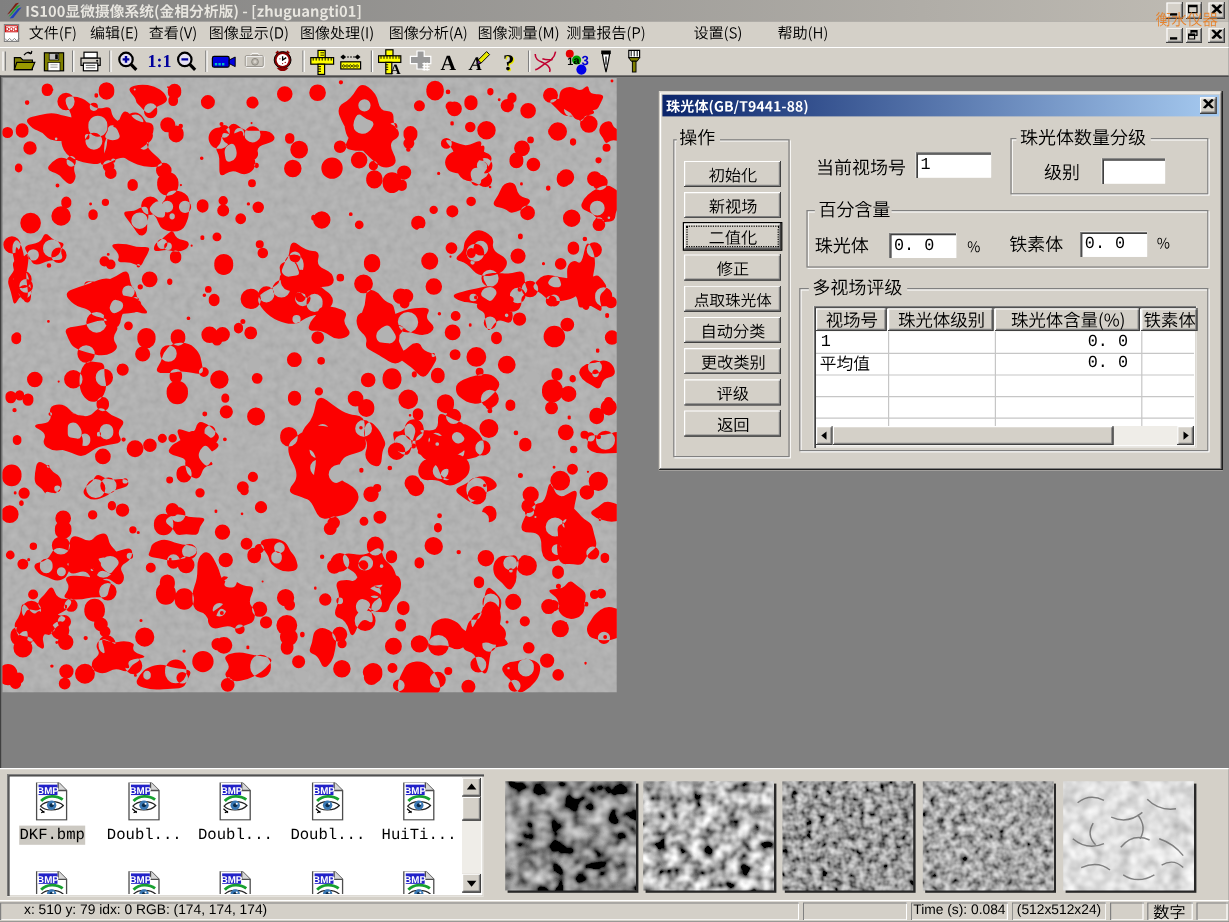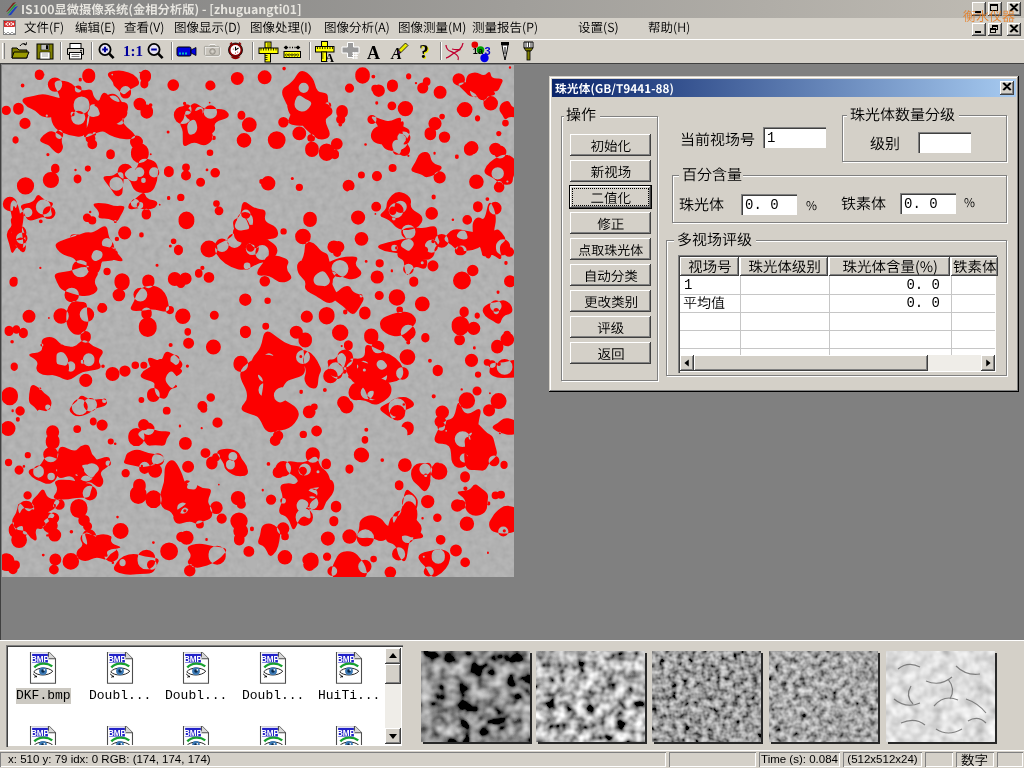--- a/index.html
+++ b/index.html
@@ -190,21 +190,21 @@
 <path d="M20 0.5 V7 H26.5" fill="#d8d8d8" stroke="#4d4d4d"></path>
 <rect x="5" y="2.5" width="14.5" height="8" fill="#2222c8"></rect>
 <text x="12.2" y="9.6" font-family="Liberation Sans" font-size="7.5" font-weight="bold" fill="#fff" text-anchor="middle">BMP</text>
 <path d="M7 15 C11 10.5 19 10.5 23.5 14" stroke="#18a030" stroke-width="2.2" fill="none"></path>
 <path d="M6.5 19 C10 14.5 20 14.5 24 18.5 C20 23 10 23 6.5 19 Z" fill="#fff" stroke="#222" stroke-width="0.9"></path>
 <circle cx="15" cy="18.3" r="3.6" fill="#3a78b4"></circle>
 <circle cx="15" cy="18.3" r="1.6" fill="#0a2a4a"></circle>
 <circle cx="16.2" cy="17.2" r="0.8" fill="#fff"></circle>
 <path d="M6 21 l3.5 3 M7 24 l2.5 -1" stroke="#000" stroke-width="0.9" fill="none"></path>
 </svg>
-<div style="position:absolute;left:16px;top:688px;width:55px;height:16px;background:#ccc9c2;font:13px 'Liberation Mono',monospace;color:#000;text-align:left;white-space:nowrap;line-height:15px;">DKF.bmp</div>
+<div style="position:absolute;left:16px;top:688px;width:55px;height:16px;background:#ccc9c2;font:13px 'Liberation Mono',monospace;color:#000;text-align:center;white-space:nowrap;line-height:15px;">DKF.bmp</div>
 <svg style="position:absolute;left:105px;top:652px" width="30" height="32" viewBox="1.2 0.8 27.6 29.4">
 <path d="M3.5 0.5 H20 L26.5 7 V29.5 H3.5 Z" fill="#fff" stroke="#4d4d4d"></path>
 <path d="M20 0.5 V7 H26.5" fill="#d8d8d8" stroke="#4d4d4d"></path>
 <rect x="5" y="2.5" width="14.5" height="8" fill="#2222c8"></rect>
 <text x="12.2" y="9.6" font-family="Liberation Sans" font-size="7.5" font-weight="bold" fill="#fff" text-anchor="middle">BMP</text>
 <path d="M7 15 C11 10.5 19 10.5 23.5 14" stroke="#18a030" stroke-width="2.2" fill="none"></path>
 <path d="M6.5 19 C10 14.5 20 14.5 24 18.5 C20 23 10 23 6.5 19 Z" fill="#fff" stroke="#222" stroke-width="0.9"></path>
 <circle cx="15" cy="18.3" r="3.6" fill="#3a78b4"></circle>
 <circle cx="15" cy="18.3" r="1.6" fill="#0a2a4a"></circle>
 <circle cx="16.2" cy="17.2" r="0.8" fill="#fff"></circle>
@@ -393,21 +393,21 @@
     </defs>
     <rect width="109" height="91" filter="url(#tn4)"></rect>
     <g stroke="#686868" fill="none" stroke-width="1.2" opacity="0.8">
       <path d="M12 18 q10 -8 22 -2 M40 30 q14 6 26 -4 M70 15 q10 10 24 8"></path>
       <path d="M8 48 q12 10 26 4 M48 55 q10 -12 24 -6 M80 48 q12 4 20 14"></path>
       <path d="M15 72 q14 -6 24 2 M50 78 q12 8 26 0 M82 70 q10 -6 18 2"></path>
       <path d="M25 35 q-6 10 2 18 M62 28 q8 10 2 20"></path>
     </g>
   </svg>
 <div style="position:absolute;left:0;top:750px;width:1024px;height:18px;background:#d4d0c8;border-top:1px solid #fff;"></div>
-<div style="position:absolute;left:0px;top:752px;width:666px;height:15px;box-shadow:inset 1px 1px 0 #808080,inset -1px -1px 0 #ffffff;font:11.5px 'Liberation Sans',sans-serif;color:#000;padding-left:8px;line-height:15px;white-space:nowrap;">x: 510 y: 79  idx: 0  RGB: (174, 174, 174)</div>
+<div style="position:absolute;left:0px;top:752px;width:666px;height:15px;box-shadow:inset 1px 1px 0 #808080,inset -1px -1px 0 #ffffff;font:11.5px 'Liberation Sans',sans-serif;color:#000;padding-left:20px;line-height:15px;white-space:nowrap;">x: 510 y: 79  idx: 0  RGB: (174, 174, 174)</div>
 <div style="position:absolute;left:669px;top:752px;width:87px;height:15px;box-shadow:inset 1px 1px 0 #808080,inset -1px -1px 0 #ffffff;font:11.5px 'Liberation Sans',sans-serif;color:#000;padding-left:3px;line-height:15px;white-space:nowrap;"></div>
 <div style="position:absolute;left:759px;top:752px;width:81px;height:15px;box-shadow:inset 1px 1px 0 #808080,inset -1px -1px 0 #ffffff;font:11.5px 'Liberation Sans',sans-serif;color:#000;text-align:center;line-height:15px;white-space:nowrap;">Time (s): 0.084</div>
 <div style="position:absolute;left:843px;top:752px;width:79px;height:15px;box-shadow:inset 1px 1px 0 #808080,inset -1px -1px 0 #ffffff;font:11.5px 'Liberation Sans',sans-serif;color:#000;text-align:center;line-height:15px;white-space:nowrap;">(512x512x24)</div>
 <div style="position:absolute;left:925px;top:752px;width:28px;height:15px;box-shadow:inset 1px 1px 0 #808080,inset -1px -1px 0 #ffffff;font:11.5px 'Liberation Sans',sans-serif;color:#000;padding-left:3px;line-height:15px;white-space:nowrap;"></div>
 <div style="position:absolute;left:956px;top:752px;width:38px;height:15px;box-shadow:inset 1px 1px 0 #808080,inset -1px -1px 0 #ffffff;font:11.5px 'Liberation Sans',sans-serif;color:#000;padding-left:3px;line-height:15px;white-space:nowrap;"></div>
 <div style="position:absolute;left:997px;top:752px;width:26px;height:15px;box-shadow:inset 1px 1px 0 #808080,inset -1px -1px 0 #ffffff;font:11.5px 'Liberation Sans',sans-serif;color:#000;padding-left:3px;line-height:15px;white-space:nowrap;"></div>
 <div style="position:absolute;left:549px;top:76px;width:470px;height:316px;background:#d4d0c8;box-shadow:inset -1px -1px 0 #000,inset 1px 1px 0 #d4d0c8,inset -2px -2px 0 #808080,inset 2px 2px 0 #ffffff;"></div>
 <div style="position:absolute;left:552px;top:79px;width:464px;height:18px;background:linear-gradient(90deg,#0a246a,#a6caf0);"></div>
 <div style="position:absolute;left:1000px;top:81px;width:14px;height:14px;background:#d4d0c8;box-shadow:inset -1px -1px 0 #404040,inset 1px 1px 0 #ffffff,inset -2px -2px 0 #808080;">
     <svg width="14" height="12" viewBox="0 0 14 12" style="position:absolute;left:0;top:0">

